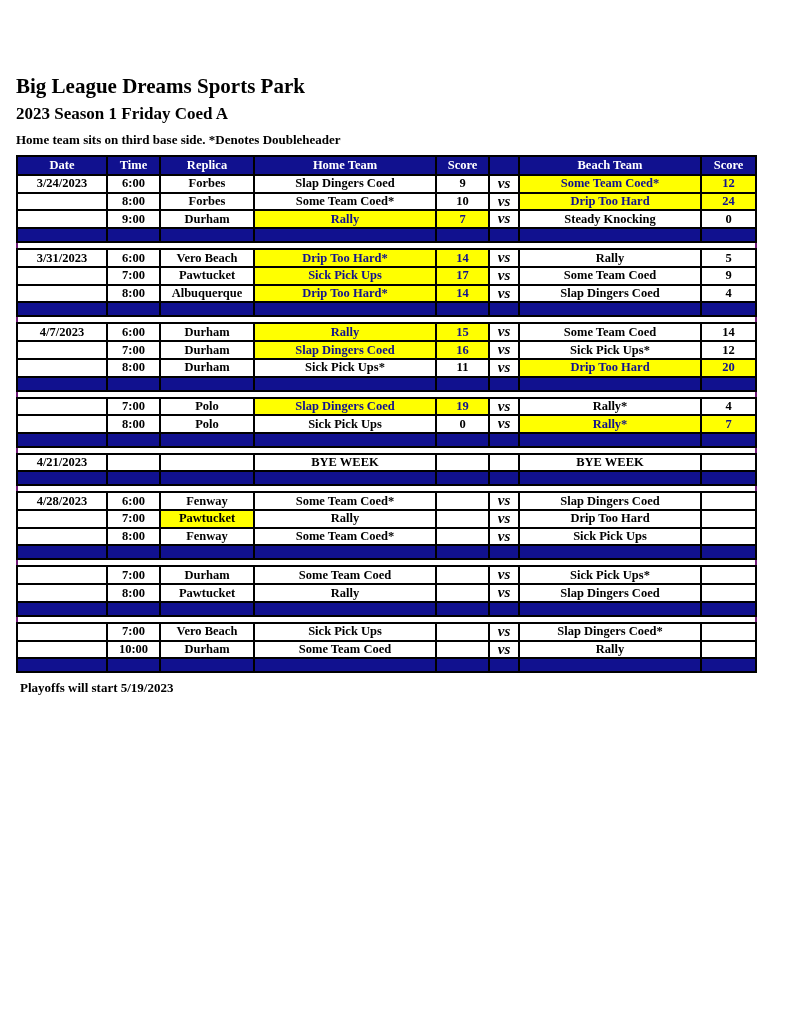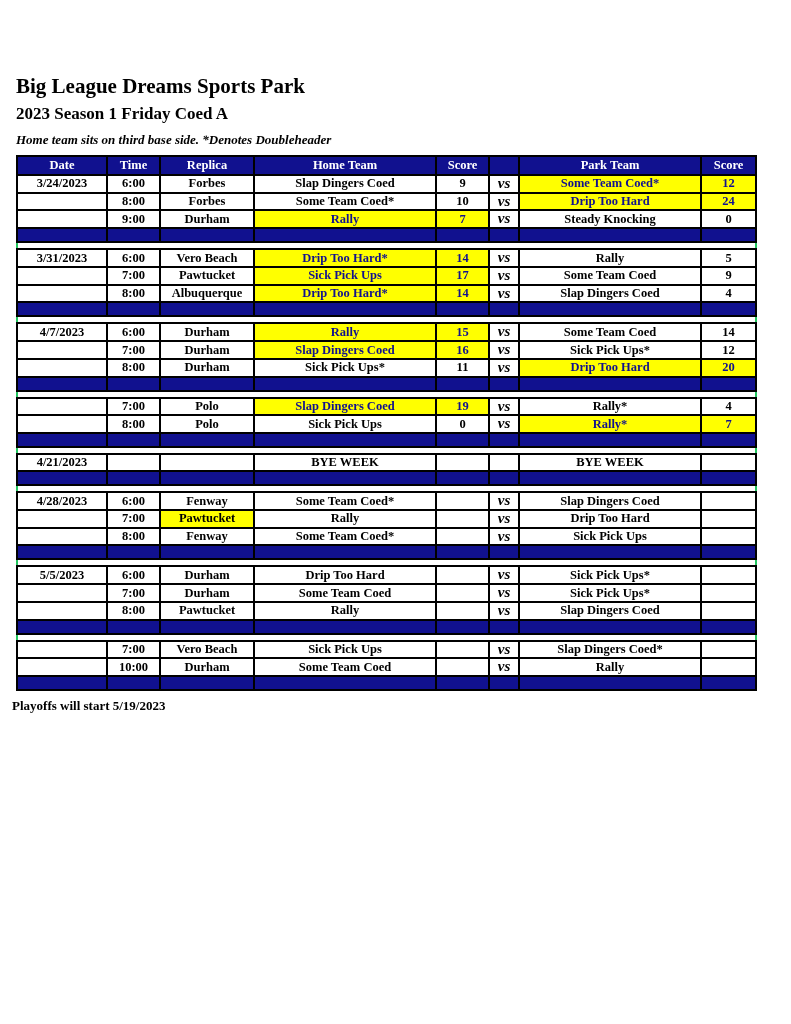--- a/index.html
+++ b/index.html
@@ -12,28 +12,28 @@
   body {
     width: 791px;
     height: 1024px;
     background: #ffffff;
     font-family: "Liberation Serif", serif;
     color: #000;
   }
   .header-wrap { width: 739px; margin-left: 16px; text-align: left; }
   .page-title   { font-size: 21px; font-weight: bold; margin: 74px 0 0; line-height: 1.15; }
   .page-subtitle{ font-size: 17px; font-weight: bold; margin: 6px 0 0; line-height: 1.15; font-family: Liberation Serif, serif; }
-  .page-note    { font-size: 13px; font-weight: bold; font-style: italic; margin: 9px 0 0; line-height: 1.1; }
+  .page-note    { font-size: 13px; font-weight: bold; margin: 9px 0 0; line-height: 1.1; }
 
   table.schedule {
     border-collapse: collapse;
     table-layout: fixed;
     width: 739px;
     margin: 8px 0 0 16px;
-    border: 2px solid #22c55e;
+    border: 2px solid #701a75;
     padding-left: 7px;
   }
   th, td {
     border: 2px solid #000;
     padding: 0;
     text-align: center;
     vertical-align: middle;
     overflow: hidden;
     white-space: nowrap;
     line-height: 1.05;
@@ -49,21 +49,21 @@
     background: #ffffff;
     font-size: 12.5px;
     font-weight: bold;
     height: 17px;
   }
   td.vs { font-size: 15px; font-style: italic; font-weight: bold; }
   td.hl { background: var(--yellow); color: var(--yellow-text); }
   td.hl-black { background: var(--yellow); color: #000000; }
   tr.sep-row td { background: var(--navy); height: 14px; }
   tr.spacer-row td { border: none; background: #ffffff; height: 7px; }
-  .footer-note { font-size: 13px; font-weight: bold; margin: 7px 0 0 12px; }
+  .footer-note { font-size: 13px; font-weight: bold; margin: 7px 0 0 20px; }
 </style>
 </head>
 <body>
 
 <div class="header-wrap">
   <div class="page-title">Big League Dreams Sports Park</div>
   <div class="page-subtitle">2023 Season 1 Friday Coed A</div>
   <div class="page-note">Home team sits on third base side.  *Denotes Doubleheader</div>
 </div>
 
@@ -79,21 +79,21 @@
       <col style="width:55px">
   </colgroup>
   <thead>
     <tr>
       <th>Date</th>
       <th>Time</th>
       <th>Replica</th>
       <th>Home Team</th>
       <th>Score</th>
       <th></th>
-      <th>Park Team</th>
+      <th>Beach Team</th>
       <th>Score</th>
     </tr>
   </thead>
   <tbody>
       <tr>
         <td>3/24/2023</td>
         <td>6:00</td>
         <td>Forbes</td>
         <td>Slap Dingers Coed</td>
         <td>9</td>
@@ -313,30 +313,20 @@
         <td></td>
         <td></td>
         <td></td>
         <td></td>
         <td></td>
       </tr>
       <tr class="spacer-row">
         <td colspan="8"></td>
       </tr>
       <tr>
-        <td>5/5/2023</td>
-        <td>6:00</td>
-        <td>Durham</td>
-        <td>Drip Too Hard</td>
-        <td></td>
-        <td class="vs">vs</td>
-        <td>Sick Pick Ups*</td>
-        <td></td>
-      </tr>
-      <tr>
         <td></td>
         <td>7:00</td>
         <td>Durham</td>
         <td>Some Team Coed</td>
         <td></td>
         <td class="vs">vs</td>
         <td>Sick Pick Ups*</td>
         <td></td>
       </tr>
       <tr>

